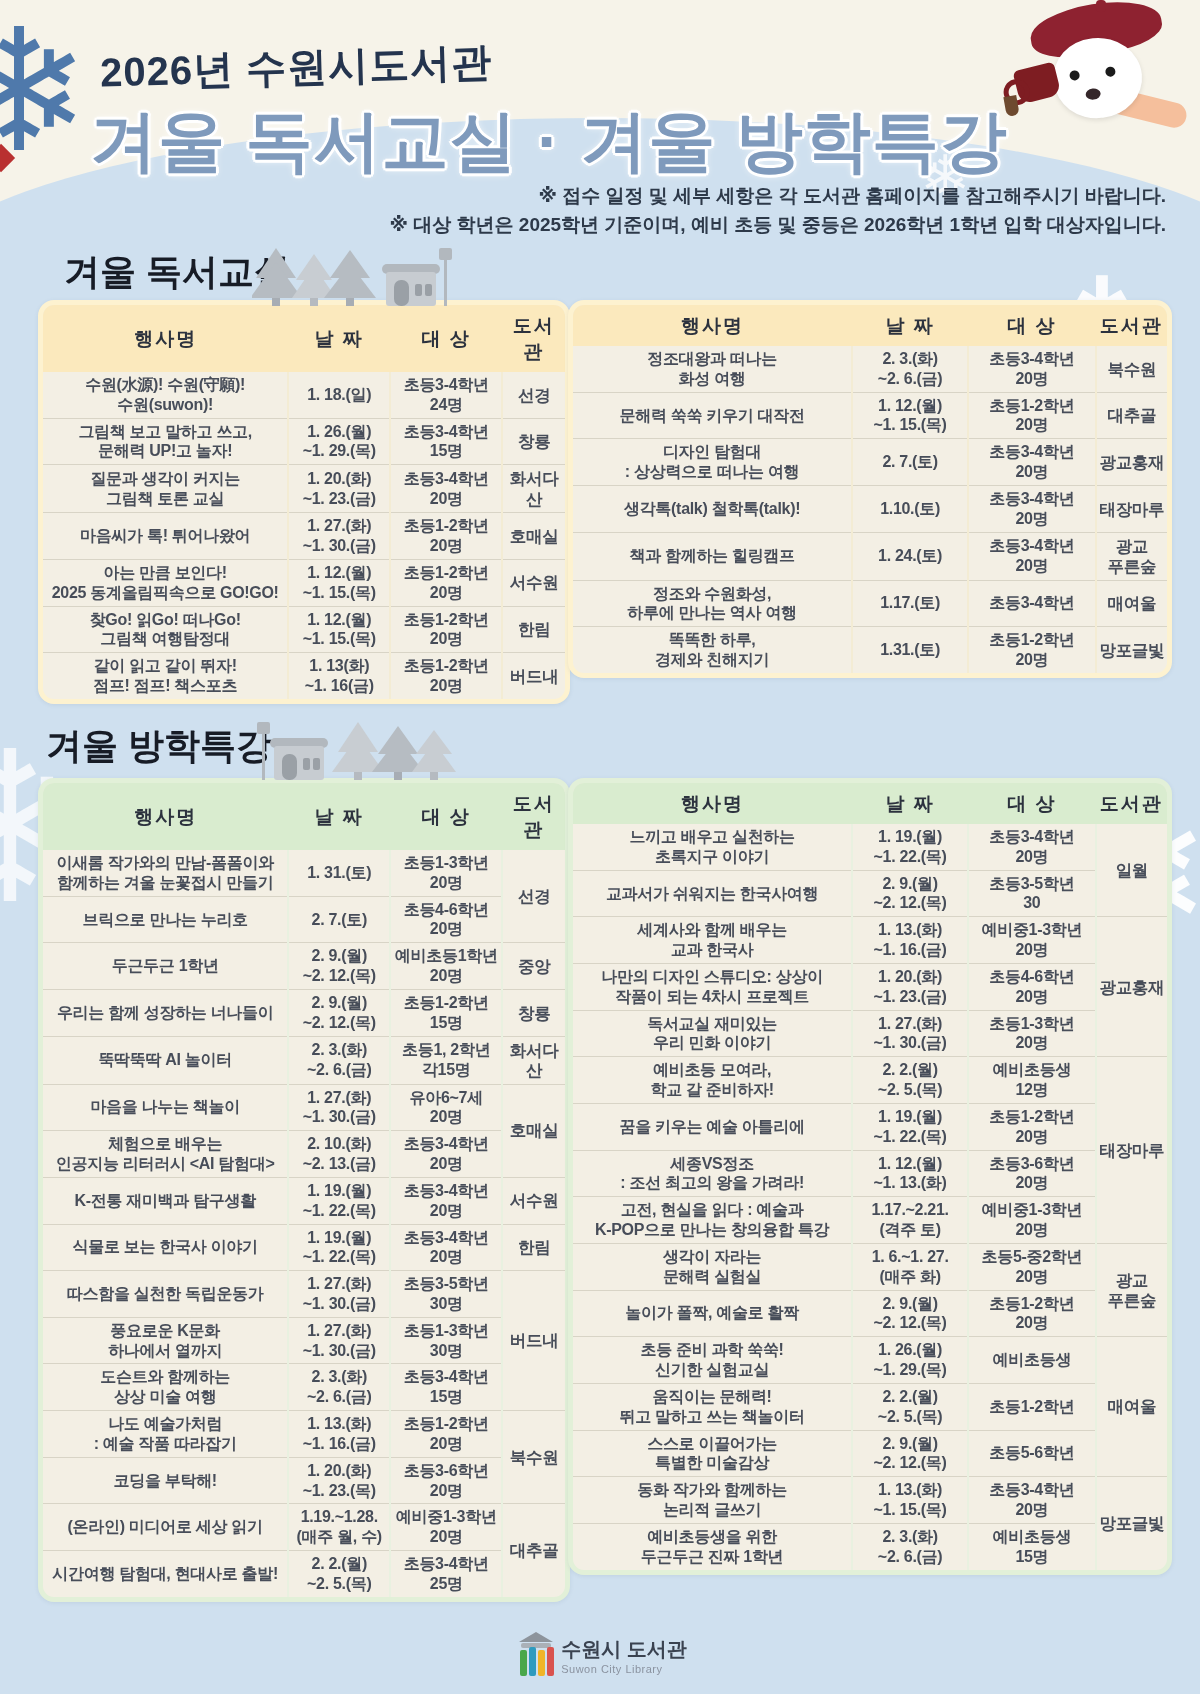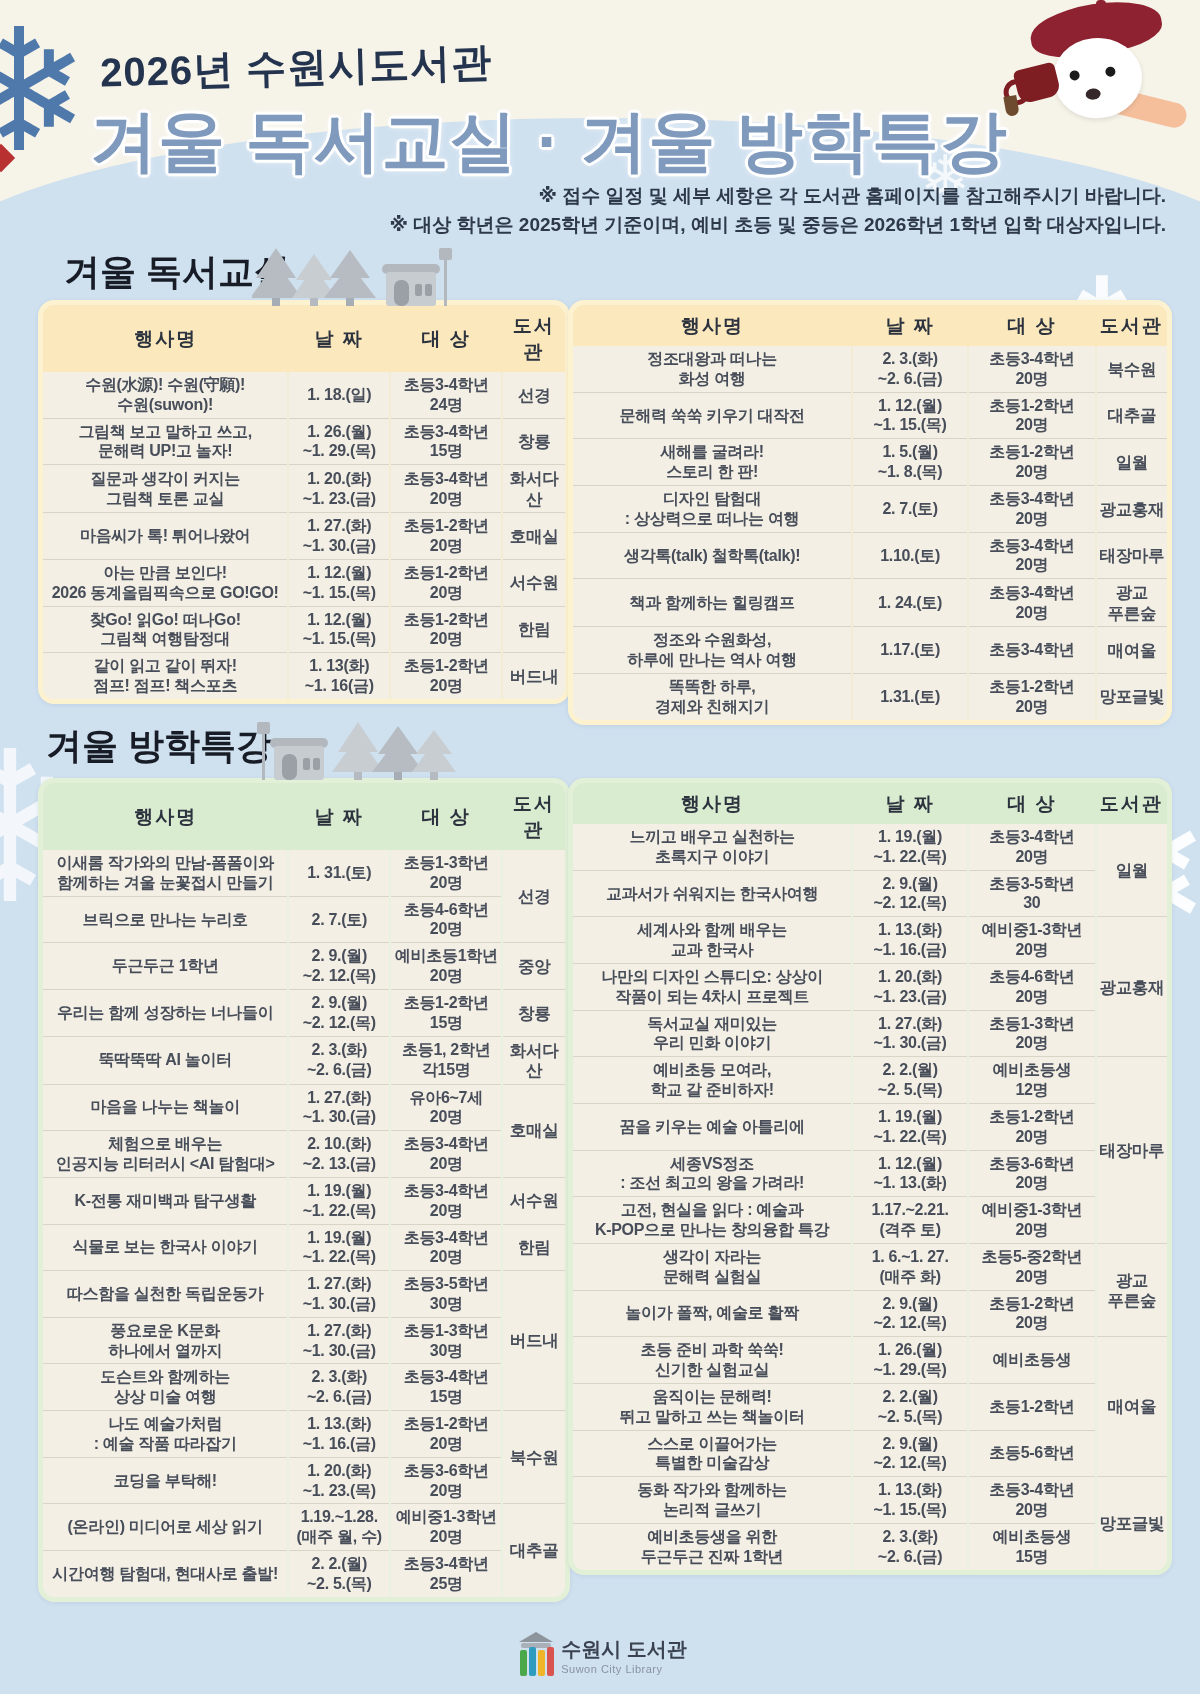--- a/index.html
+++ b/index.html
@@ -226,21 +226,21 @@
                 <div>초등1-2학년</div>
                 <div>20명</div>
               </td>
               <td class="lib">
                 <div>호매실</div>
               </td>
             </tr>
             <tr>
               <td>
                 <div>아는 만큼 보인다!</div>
-                <div>2026 동계올림픽속으로 GO!GO!</div>
+                <div>2025 동계올림픽속으로 GO!GO!</div>
               </td>
               <td>
                 <div>1. 12.(월)</div>
                 <div>~1. 15.(목)</div>
               </td>
               <td>
                 <div>초등1-2학년</div>
                 <div>20명</div>
               </td>
               <td class="lib">
@@ -325,37 +325,20 @@
               <td>
                 <div>1. 12.(월)</div>
                 <div>~1. 15.(목)</div>
               </td>
               <td>
                 <div>초등1-2학년</div>
                 <div>20명</div>
               </td>
               <td class="lib">
                 <div>대추골</div>
-              </td>
-            </tr>
-            <tr>
-              <td>
-                <div>새해를 굴려라!</div>
-                <div>스토리 한 판!</div>
-              </td>
-              <td>
-                <div>1. 5.(월)</div>
-                <div>~1. 8.(목)</div>
-              </td>
-              <td>
-                <div>초등1-2학년</div>
-                <div>20명</div>
-              </td>
-              <td class="lib">
-                <div>일월</div>
               </td>
             </tr>
             <tr>
               <td>
                 <div>디자인 탐험대</div>
                 <div>: 상상력으로 떠나는 여행</div>
               </td>
               <td>
                 <div>2. 7.(토)</div>
               </td>

